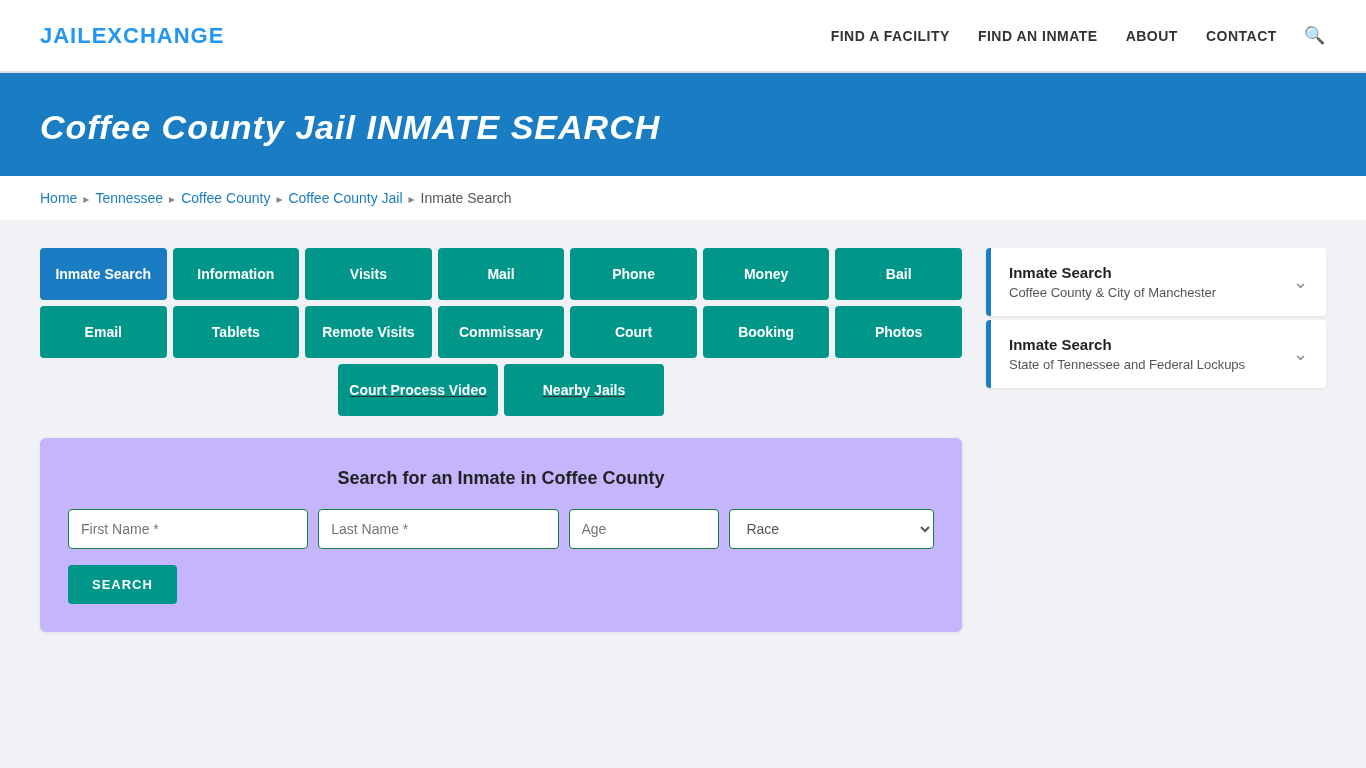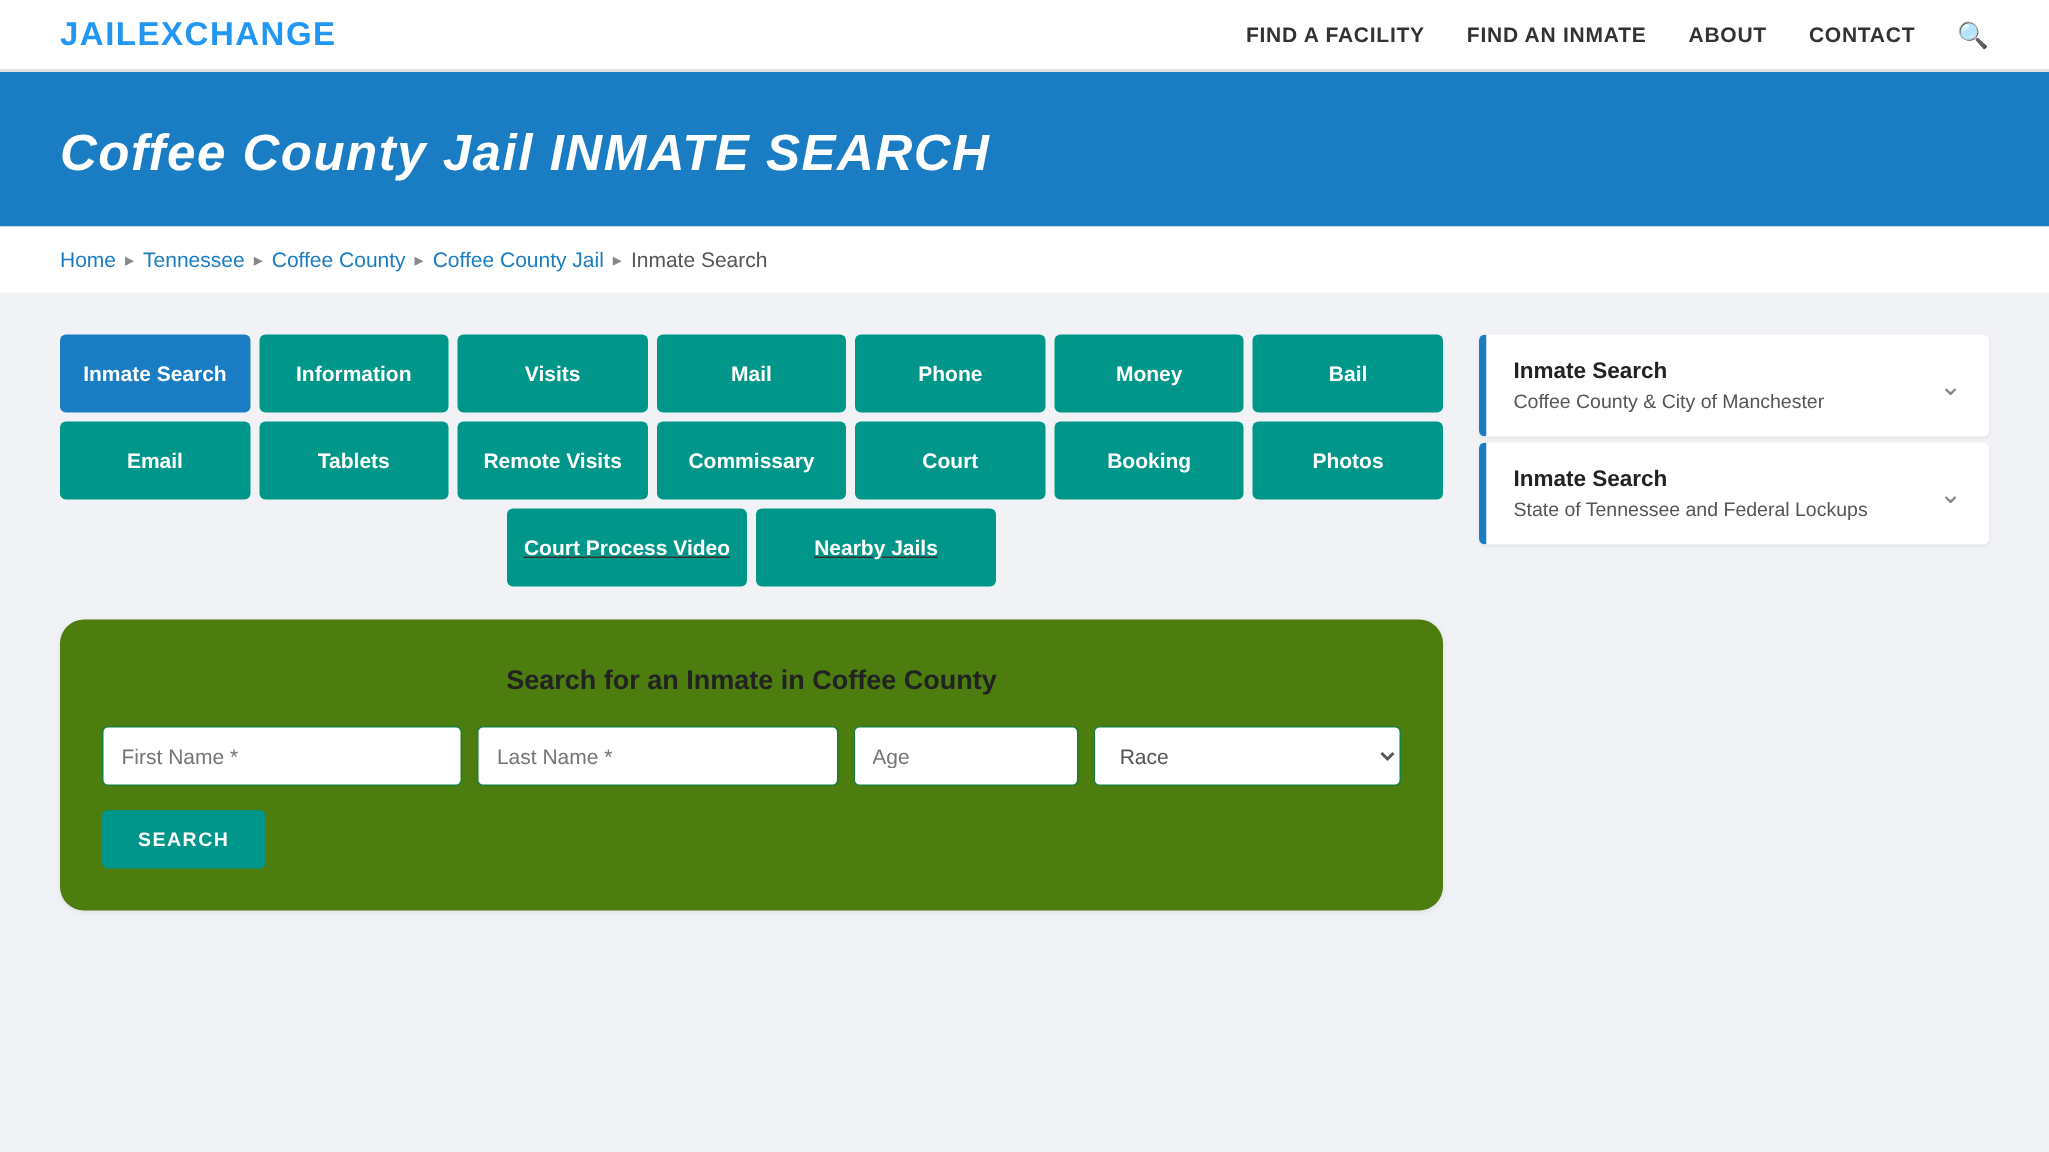--- a/index.html
+++ b/index.html
@@ -3,21 +3,21 @@
   <meta charset="utf-8">
   <style>
     * { box-sizing: border-box; margin: 0; padding: 0; }
     body { font-family: Arial, sans-serif; background: #f0f2f5; color: #333; font-size: 15px; }
 
     
     .header {
       background: #fff;
       border-bottom: 2px solid #e0e0e0;
       padding: 0 40px;
-      height: 48px;
+      height: 73px;
       display: flex;
       align-items: center;
       justify-content: space-between;
     }
     .logo {
       font-size: 22px;
       font-weight: 900;
       letter-spacing: 1px;
       color: #222;
       text-transform: uppercase;
@@ -58,21 +58,21 @@
       font-size: 34px;
       color: #fff;
       letter-spacing: 1px;
     }
 
     
     .breadcrumb-bar {
       background: #fff;
       padding: 14px 40px;
       display: flex;
-      align-items: center;
+      align-items: flex-end;
       gap: 6px;
       font-size: 14px;
     }
     .breadcrumb-link {
       color: #1a7dc4;
       cursor: pointer;
     }
     .breadcrumb-sep { color: #888; font-size: 12px; }
     .breadcrumb-current { color: #555; }
 
@@ -121,22 +121,22 @@
       gap: 6px;
       margin-bottom: 22px;
       text-decoration: underline;
     }
     .nav-buttons-row3 .nav-btn {
       width: 160px;
     }
 
     
     .search-box {
-      background: #4d7c0f;
-      border-radius: 16px;
+      background: #c4b5fd;
+      border-radius: 6px;
       padding: 30px 28px 28px 28px;
       box-shadow: 0 1px 4px rgba(0,0,0,0.08);
     }
     .search-box-title {
       font-size: 18px;
       font-weight: 700;
       text-align: center;
       margin-bottom: 20px;
       color: #222;
     }

